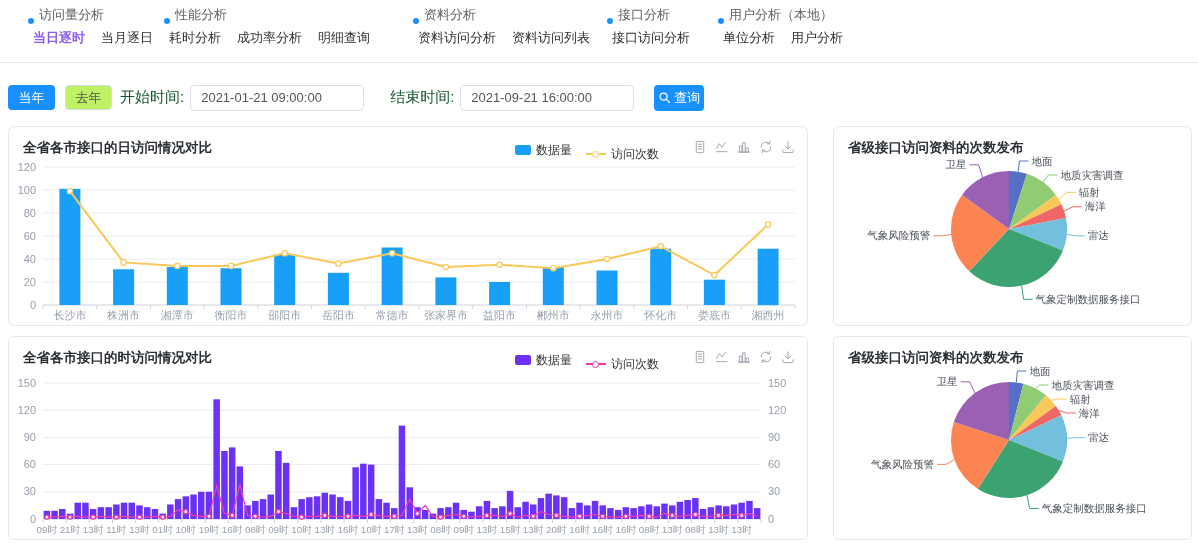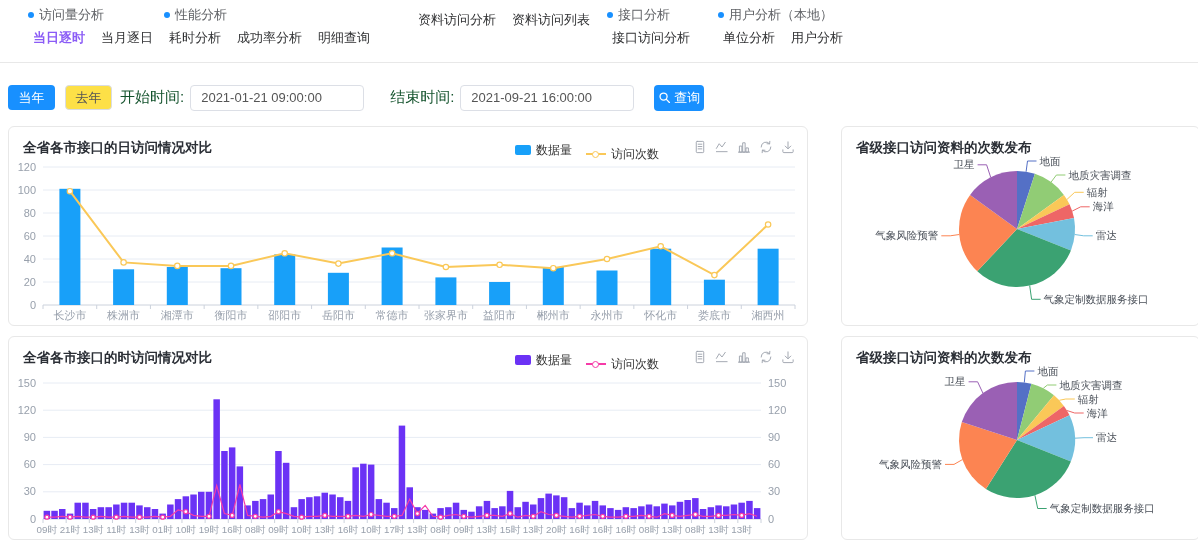--- a/index.html
+++ b/index.html
@@ -1,35 +1,35 @@
 <!DOCTYPE html>
 <html><head>
 <meta charset="utf-8">
 <style>
 *{margin:0;padding:0;box-sizing:border-box}
 body{font-family:"Liberation Sans","DejaVu Sans",sans-serif;background:#fff;width:1198px;height:547px;overflow:hidden;color:#333}
 .topnav{position:relative;height:63px;border-bottom:1px solid #e8e8e8}
 .nav-group{position:absolute;top:6px}
-.nav-title-row{display:flex;align-items:center}
+.nav-title-row{display:flex;align-items:flex-end}
 .dot{width:6px;height:6px;border-radius:50%;background:#1890ff;margin-right:5px}
 .nav-title{font-size:13px;color:#606266}
 .nav-subrow{display:flex;gap:16px;margin:5px 0 0 5px}
 .nav-sub{font-size:13px;color:#303133;cursor:pointer;white-space:nowrap}
 .nav-sub.active{color:#8b5cf6;font-weight:bold}
 .filterbar{display:flex;align-items:center;padding:16px 8px 0 8px;height:53px}
 .btn{border:none;cursor:pointer;font-family:inherit;display:inline-flex;align-items:center;justify-content:center}
 .btn-primary{background:#1890ff;color:#fff;font-size:13px;border-radius:4px}
-.btn-plain{background:#fde047;border:1px solid #d9dce3;color:#555;font-size:13px;border-radius:4px}
+.btn-plain{background:#bef264;border:1px solid #d9dce3;color:#555;font-size:13px;border-radius:4px}
 .btn-year{width:47px;height:25px}
 #btn-last{margin-left:10px}
 .flabel{font-size:15px;color:#14532d;margin:0 6px 0 8px}
 .flabel2{margin-left:26px}
 .finput{width:174px;height:26px;border:1px solid #dcdfe6;border-radius:4px;padding:0 10px;font-size:13px;color:#555;outline:none;font-family:inherit}
 .btn-search{width:50px;height:26px;margin-left:20px;gap:3px}
-.grid{display:grid;grid-template-columns:800px 359px;gap:10px 33px;padding:10px 0 0 8px}
+.grid{display:grid;grid-template-columns:800px 359px;gap:10px 25px;padding:10px 0 0 8px}
 .card{background:#fff;border:1px solid #e8e8e8;border-radius:6px;position:relative;overflow:hidden}
 .card.c1{height:200px}
 .card.c2{height:204px}
 .card-title{position:absolute;left:14px;top:12px;font-size:13.5px;font-weight:bold;color:#2b2f36}
 .legend{position:absolute;left:506px;top:14px;white-space:nowrap}
 .lg-item{display:inline-flex;align-items:center;margin-right:14px;font-size:12px;color:#333}
 .lg-sq{width:16px;height:10px;border-radius:2px;display:inline-block;margin-right:5px}
 .lg-line{width:20px;height:2px;display:inline-block;position:relative;margin-right:5px}
 .lg-ring{position:absolute;left:6px;top:-2.5px;width:7px;height:7px;border-radius:50%;border:1.5px solid;background:#fff}
 .toolbox{position:absolute;right:12px;top:13px;display:flex;gap:8px}
@@ -57,20 +57,24 @@
         <span class="dot"></span>
         <span class="nav-title">性能分析</span>
       </div>
       <div class="nav-subrow">
         <span class="nav-sub">耗时分析</span>
         <span class="nav-sub">成功率分析</span>
         <span class="nav-sub">明细查询</span>
       </div>
     </div>
     <div class="nav-group" style="left: 413px;">
+      <div class="nav-title-row">
+        <span class="dot"></span>
+        <span class="nav-title">资料分析</span>
+      </div>
       <div class="nav-subrow">
         <span class="nav-sub">资料访问分析</span>
         <span class="nav-sub">资料访问列表</span>
       </div>
     </div>
     <div class="nav-group" style="left: 607px;">
       <div class="nav-title-row">
         <span class="dot"></span>
         <span class="nav-title">接口分析</span>
       </div>

